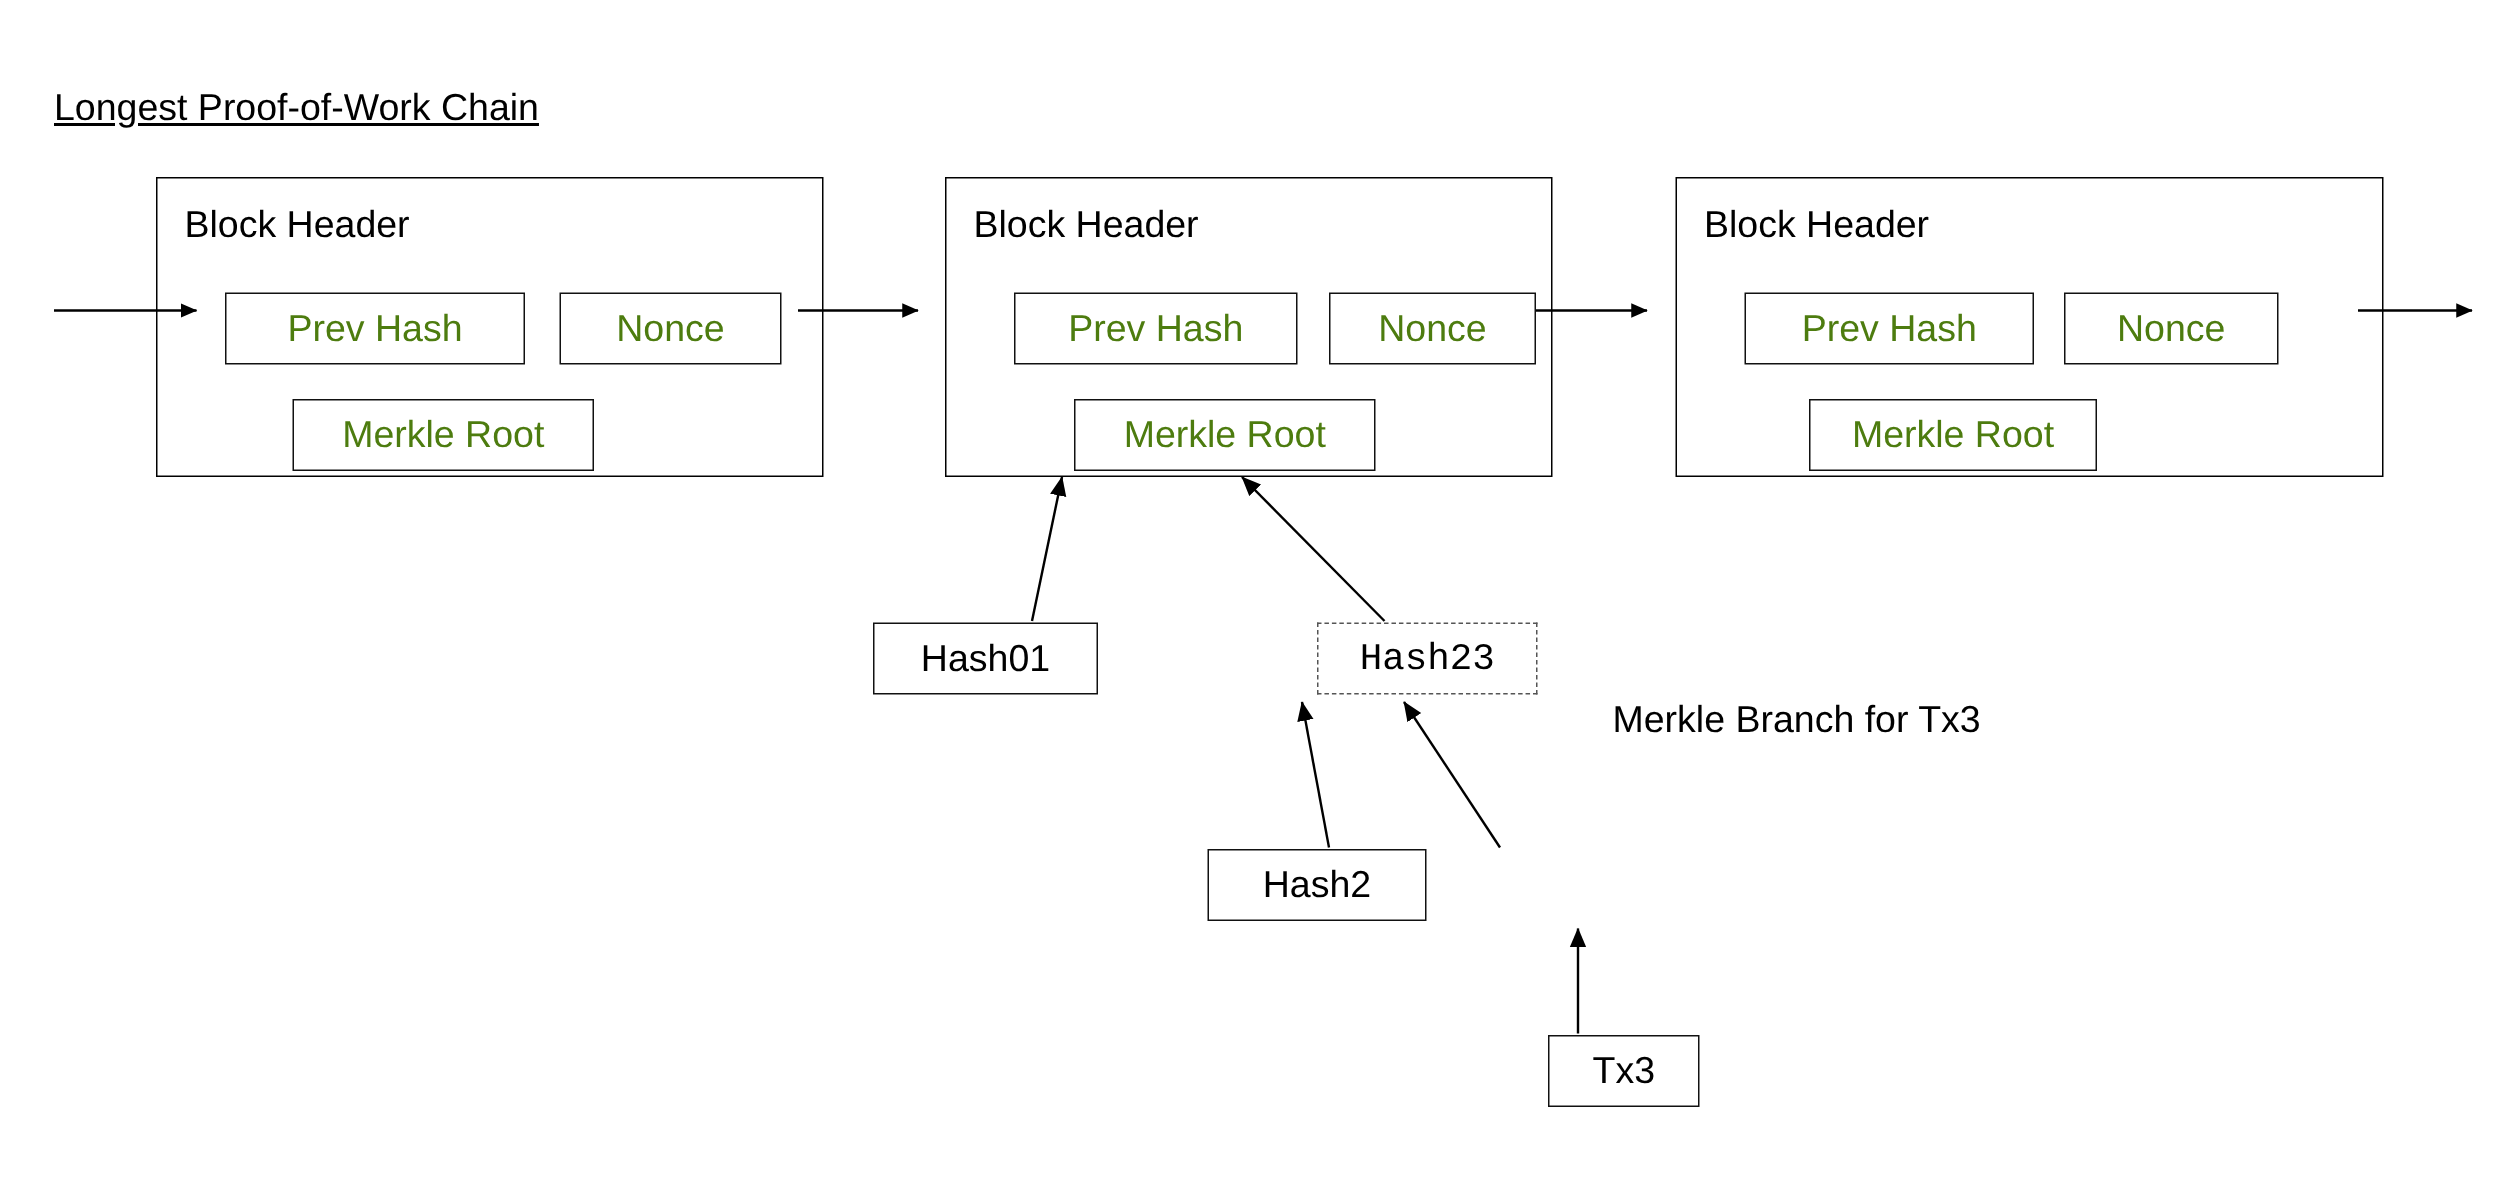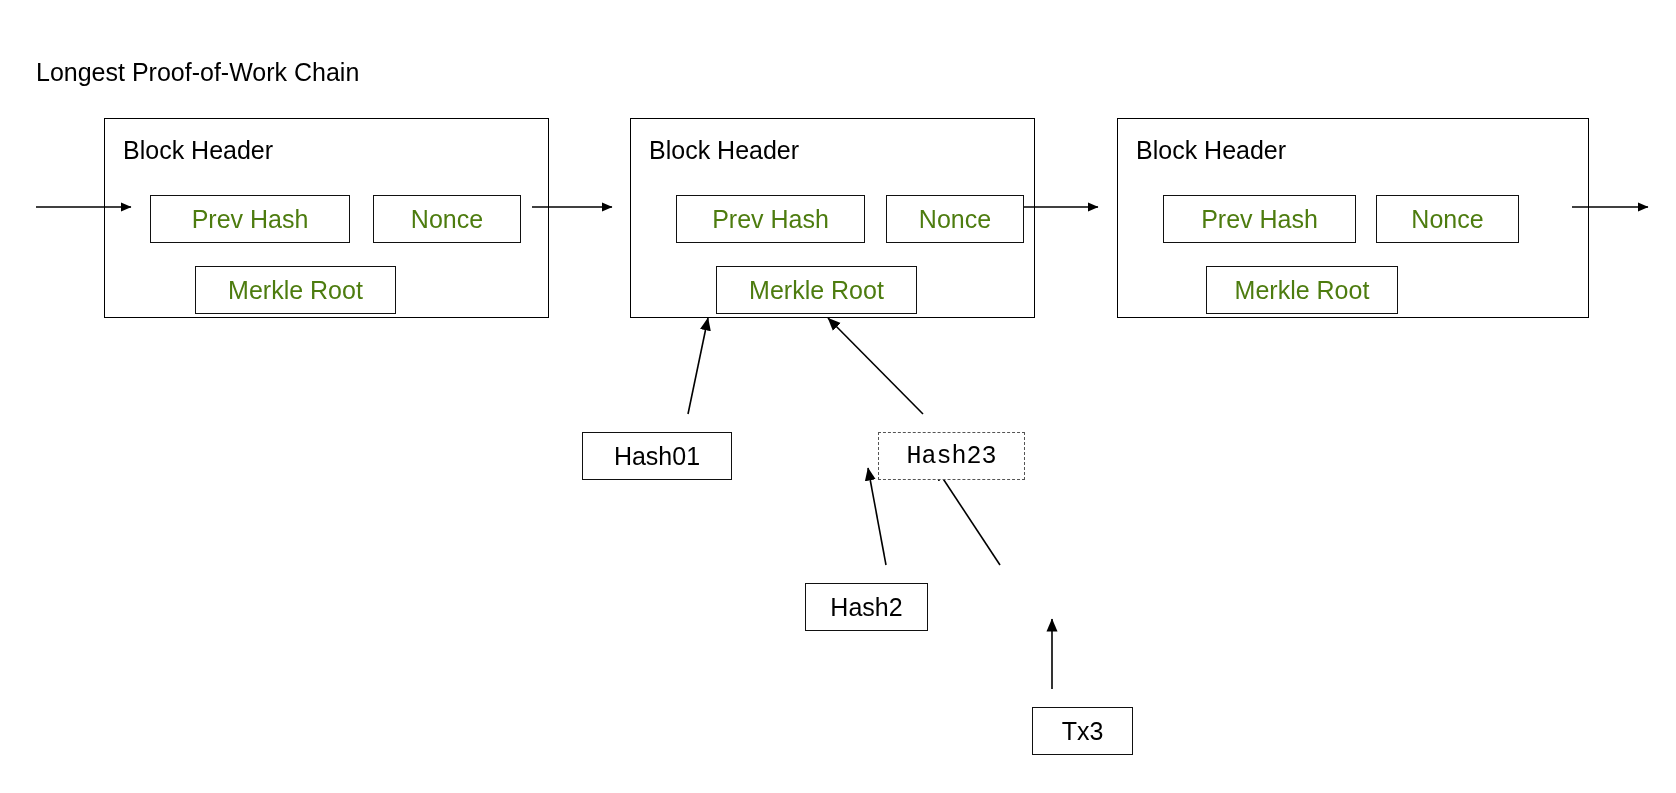--- a/index.html
+++ b/index.html
@@ -31,20 +31,21 @@
     position: absolute;
     white-space: nowrap;
     line-height: 1;
     color: #000000;
   }
   
   .title-text {
     font-size: 25px;
     left: 36px;
     top: 60px;
+    text-decoration: underline;
   }
   
   .block {
     position: absolute;
     border: 1.6px solid #000000;
     background: transparent;
     box-sizing: border-box;
     margin-left: 17px;
   }
   .block-title {
@@ -68,21 +69,20 @@
   
   .node-box {
     position: absolute;
     box-sizing: border-box;
     background: #ffffff;
     display: flex;
     align-items: center;
     justify-content: center;
     font-size: 25px;
     color: #000000;
-    margin-top: 17px;
   }
   .node-box.solid {
     border: 1.6px solid #111111;
   }
   .node-box.dashed {
     border: 1.6px dashed #555555;
     font-family: Liberation Mono, monospace;
   }
   .branch-note {
     position: absolute;
@@ -145,19 +145,20 @@
     <div class="block-title" style="left:18px; top:17px;">Block Header</div>
     <div class="field-box" style="left:45px; top:76px; width:193px; height:48px;">Prev Hash</div>
     <div class="field-box" style="left:258px; top:76px; width:143px; height:48px;">Nonce</div>
     <div class="field-box" style="left:88px; top:147px; width:192px; height:48px;">Merkle Root</div>
   </div>
 
   <div class="node-box solid" style="left:582px; top:415px; width:150px; height:48px;">Hash01</div>
 
   <div class="node-box dashed" style="left:878px; top:415px; width:147px; height:48px;">Hash23</div>
 
-  <div class="node-box solid" style="left:805px; top:566px; width:123px; height:48px;">Hash2</div>
+  <div class="node-box solid" style="left:805px; top:566px; width:146px; height:48px;">Hash2</div>
 
 
   <div class="node-box solid" style="left:1032px; top:690px; width:101px; height:48px;">Tx3</div>
 
+  <div class="branch-note" style="left:1075px; top:466px;">Merkle Branch for Tx3</div>
 
 </div>
 
 </body></html>

